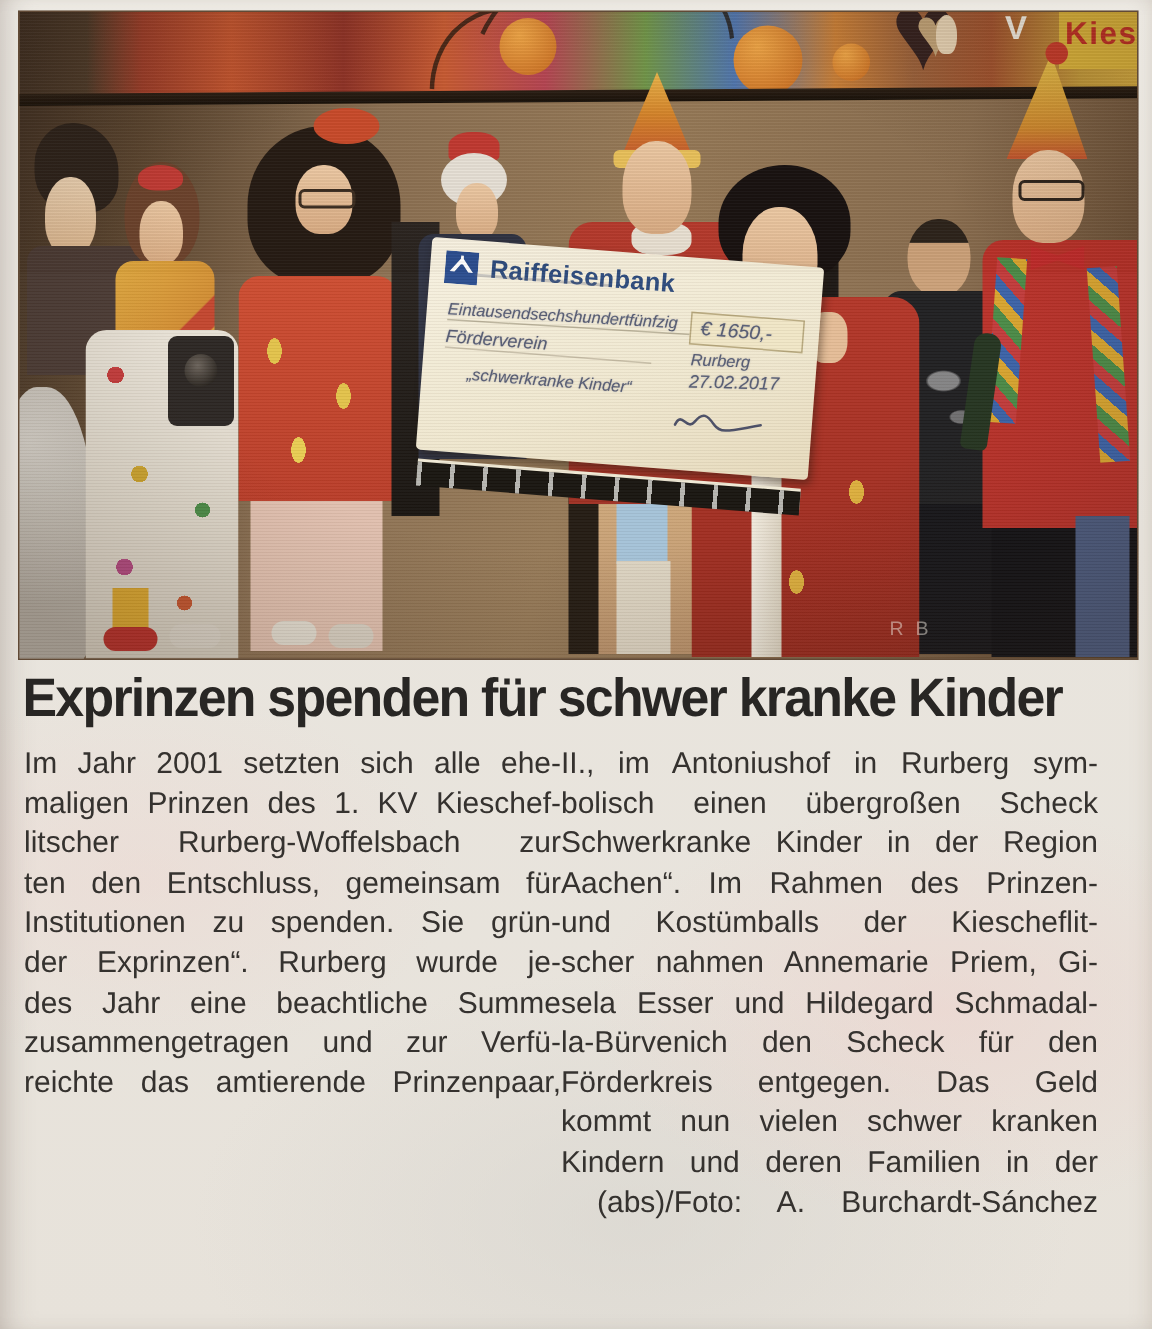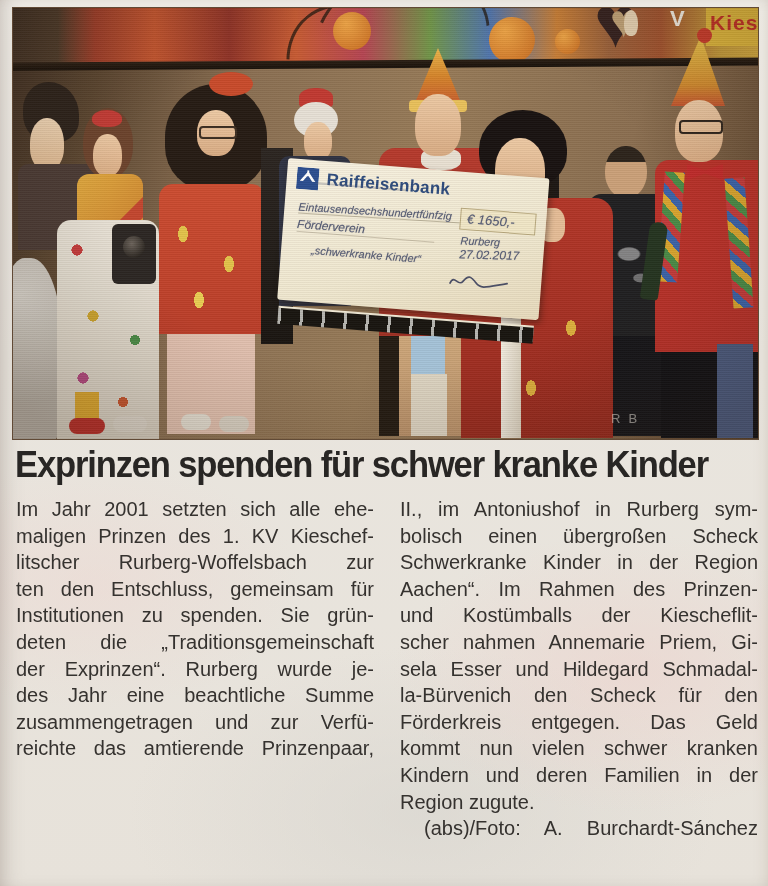--- a/index.html
+++ b/index.html
@@ -178,29 +178,29 @@
   .dateline{left:178px;top:74px;font-size:12px;transform:rotate(-3deg);}
   .sig{left:168px;top:100px;}
   .micr{left:2px;top:150px;width:256px;height:16px;background:#17140f;
     box-shadow:0 -2px 0 #efe8d4;
     background-image:repeating-linear-gradient(90deg,rgba(235,235,230,.75) 0 3px,transparent 3px 22px);
     background-color:#17140f;background-blend-mode:normal;}
 
   .grain{left:0;top:0;right:0;bottom:0;
     background:repeating-linear-gradient(0deg,rgba(50,32,16,.055) 0 1px,rgba(255,255,255,.035) 1px 2px),
       radial-gradient(500px 300px at 50% 45%,rgba(255,240,220,0) 55%,rgba(40,25,12,.18) 100%);}
-  .watermark{left:598px;top:403px;font-size:13px;letter-spacing:8px;color:rgba(235,230,220,.5);}
+  .watermark{left:580px;top:403px;font-size:13px;letter-spacing:8px;color:rgba(235,230,220,.5);}
 
   
   .headline{
     position:absolute;left:15px;top:444px;width:748px;margin:0;
     font-size:36px;font-weight:700;color:#282624;letter-spacing:-1.2px;
     transform:scaleX(.96);transform-origin:left center;white-space:nowrap;
   }
-  .columns{position:absolute;left:16px;top:496px;width:742px;display:flex;gap:26px;}
+  .columns{position:absolute;left:16px;top:496px;width:742px;display:flex;}
   .col{width:358px;}
   .bodyline{
     font-size:20px;line-height:26.6px;color:#35322f;
     text-align:justify;text-align-last:justify;white-space:normal;
   }
   .bodyline.align-left{text-align-last:left;}
   .bodyline.indent{text-indent:24px;}
 </style>
 </head>
 <body>
@@ -335,36 +335,34 @@
 
   <h1 class="headline">Exprinzen spenden für schwer kranke Kinder</h1>
 
   <div class="columns">
     <div class="col" id="col-left">
         <div class="bodyline">Im Jahr 2001 setzten sich alle ehe-</div>
         <div class="bodyline">maligen Prinzen des 1. KV Kieschef-</div>
         <div class="bodyline">litscher Rurberg-Woffelsbach zur</div>
         <div class="bodyline">ten den Entschluss, gemeinsam für</div>
         <div class="bodyline">Institutionen zu spenden. Sie grün-</div>
-        <div class="bodyline">deten die „Traditionsgemeinschaft</div>
         <div class="bodyline">der Exprinzen“. Rurberg wurde je-</div>
         <div class="bodyline">des Jahr eine beachtliche Summe</div>
         <div class="bodyline">zusammengetragen und zur Verfü-</div>
         <div class="bodyline">reichte das amtierende Prinzenpaar,</div>
       </div>
     <div class="col" id="col-right">
         <div class="bodyline">II., im Antoniushof in Rurberg sym-</div>
         <div class="bodyline">bolisch einen übergroßen Scheck</div>
         <div class="bodyline">Schwerkranke Kinder in der Region</div>
         <div class="bodyline">Aachen“. Im Rahmen des Prinzen-</div>
         <div class="bodyline">und Kostümballs der Kiescheflit-</div>
         <div class="bodyline">scher nahmen Annemarie Priem, Gi-</div>
         <div class="bodyline">sela Esser und Hildegard Schmadal-</div>
         <div class="bodyline">la-Bürvenich den Scheck für den</div>
         <div class="bodyline">Förderkreis entgegen. Das Geld</div>
         <div class="bodyline">kommt nun vielen schwer kranken</div>
         <div class="bodyline">Kindern und deren Familien in der</div>
-        <div class="bodyline align-left">Region zugute.</div>
         <div class="bodyline indent">(abs)/Foto: A. Burchardt-Sánchez</div>
       </div>
   </div>
 
 </div>
 
 </body></html>

